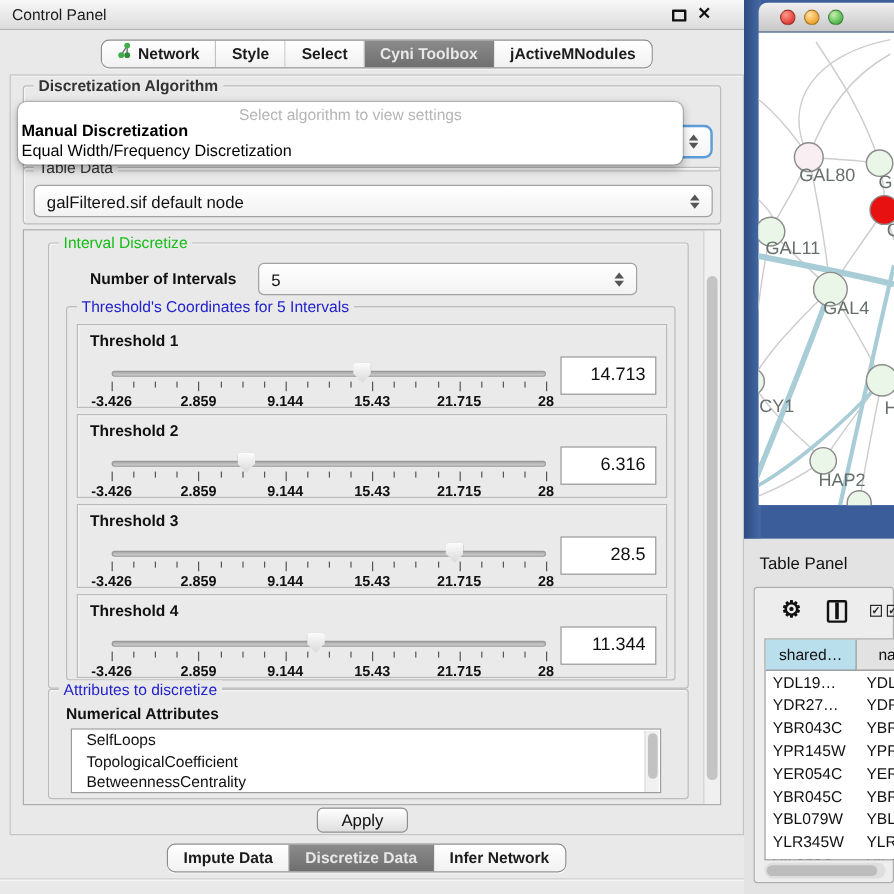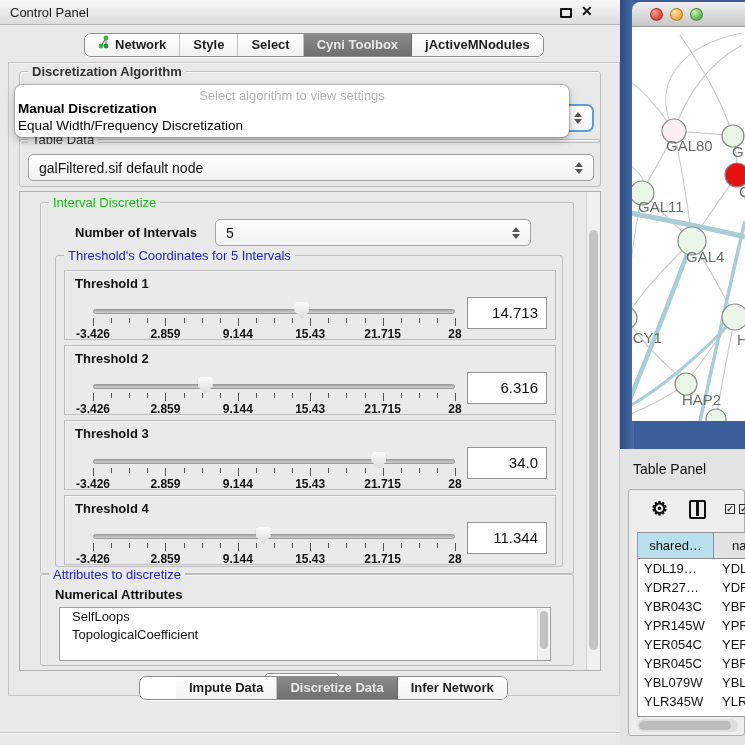--- a/index.html
+++ b/index.html
@@ -16,21 +16,21 @@
   #close-icon { left:581px; top:3px; font-size:14px; font-weight:bold; color:#111; }
 
   .seg-group { display:flex; height:24px; border:1px solid #8d8d8d; border-radius:7px;
     overflow:hidden; background:#fff; box-shadow:0 1px 0 rgba(255,255,255,.8); }
   .seg { padding:0 13px; line-height:22px; font-size:13px; font-weight:bold; color:#1c1c1c;
     background:linear-gradient(#ffffff,#f1f1f1); border-right:1px solid #c2c2c2;
     display:flex; align-items:center; gap:5px; white-space:nowrap; }
   .seg:last-child { border-right:none; }
   .seg.selected { background:linear-gradient(#8b8b8b,#6f6f6f); color:#e8e8e8; border-right-color:#6a6a6a; }
   #top-tabs { left:84px; top:33px; }
-  #bottom-tabs { left:139px; top:676px;padding-left:36px; }
+  #bottom-tabs { left:139px; top:703px; }
   #bottom-hr { left:0; top:732px; width:620px; height:2px; border-top:1px solid #c8c8c8; border-bottom:1px solid #f7f7f7; }
 
   #content { left:8px; top:62px; width:612px; height:634px; background:#e9e9e9;
     border:1px solid #c5c5c5; box-shadow:inset 0 1px 0 #f6f6f6; }
 
   .groupbox { position:absolute; border:1px solid #bdbdbd; border-radius:3px;
     box-shadow:inset 1px 1px 0 #f5f5f5; }
   .legend { position:absolute; top:-8px; left:8px; background:#e9e9e9; padding:0 4px;
     font-size:13px; line-height:15px; white-space:nowrap; }
 
@@ -308,21 +308,21 @@
                 <div class="tick" style="left: 70%; height: 5px;"></div>
                 <div class="tick" style="left: 75%; height: 5px;"></div>
                 <div class="tick" style="left: 80%; height: 8px;"></div>
                 <div class="tick-label" style="left: 80%;">21.715</div>
                 <div class="tick" style="left: 85%; height: 5px;"></div>
                 <div class="tick" style="left: 90%; height: 5px;"></div>
                 <div class="tick" style="left: 95%; height: 5px;"></div>
                 <div class="tick" style="left: 100%; height: 8px;"></div>
                 <div class="tick-label" style="left: 100%;">28</div>
               </div>
-              <div class="thr-value">34.0</div>
+              <div class="thr-value">28.5</div>
             </div>
             <div class="thr-box" style="top: 239px;">
               <div class="thr-label">Threshold 4</div>
               <div class="thr-track"></div>
               <div class="thr-thumb" style="left: 190.637px;"></div>
               <div class="thr-ticks">
                 <div class="tick" style="left: 0%; height: 8px;"></div>
                 <div class="tick-label" style="left: 0%;">-3.426</div>
                 <div class="tick" style="left: 5%; height: 5px;"></div>
                 <div class="tick" style="left: 10%; height: 5px;"></div>
@@ -355,20 +355,21 @@
           </div>
       </div>
 
       <div id="attr-group" class="groupbox">
         <div id="attr-legend" class="legend">Attributes to discretize</div>
         <div id="attr-title">Numerical Attributes</div>
         <div id="attr-list">
           <div id="attr-items">
               <div class="attr-item">SelfLoops</div>
               <div class="attr-item">TopologicalCoefficient</div>
+              <div class="attr-item">BetweennessCentrality</div>
             </div>
           <div id="attr-scroll">
               <div id="attr-thumb"></div>
             </div>
         </div>
       </div>
 
       <div id="vscroll">
           <div id="vscroll-thumb"></div>
         </div>

